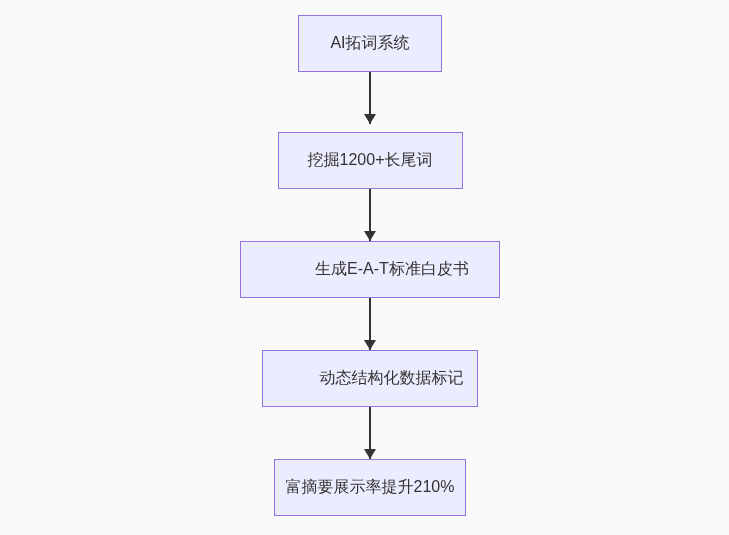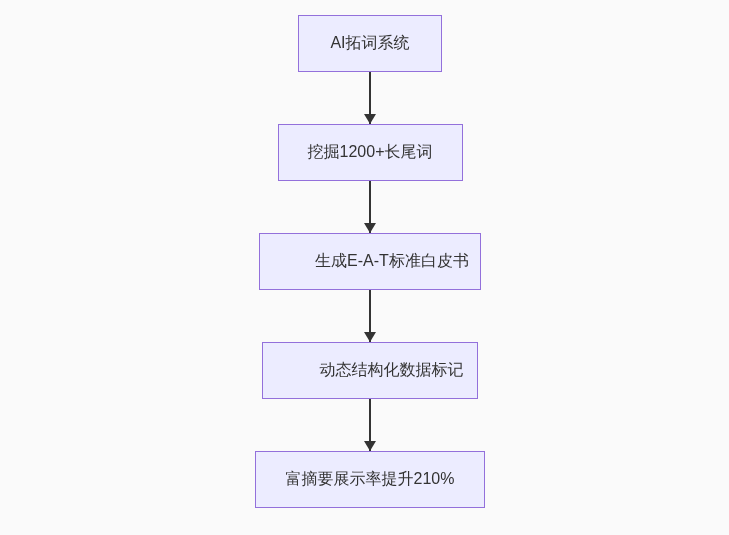--- a/index.html
+++ b/index.html
@@ -26,24 +26,24 @@
     background: var(--node-fill, #ECECFF);
     border: 1px solid var(--node-border, #9370DB);
     color: var(--text, #333333);
     font-size: 16px;
     display: flex;
     align-items: center;
     justify-content: center;
     white-space: nowrap;
   }
   .w1 { width: 144px; }
-  .w2 { width: 185px; }
-  .w3 { width: 222px; padding-left: 44px; }
+  .w2 { width: 185px; margin-top: 8px; }
+  .w3 { width: 260px; padding-left: 44px; }
   .w4 { width: 216px; padding-left: 43px; }
-  .w5 { width: 230px; justify-content: center; }
+  .w5 { width: 192px; justify-content: center; }
   .arrow {
     position: relative;
     height: 52px;
     width: 12px;
     display: flex;
     justify-content: center;
   }
   .arrow .line {
     width: 2px;
     height: 100%;

